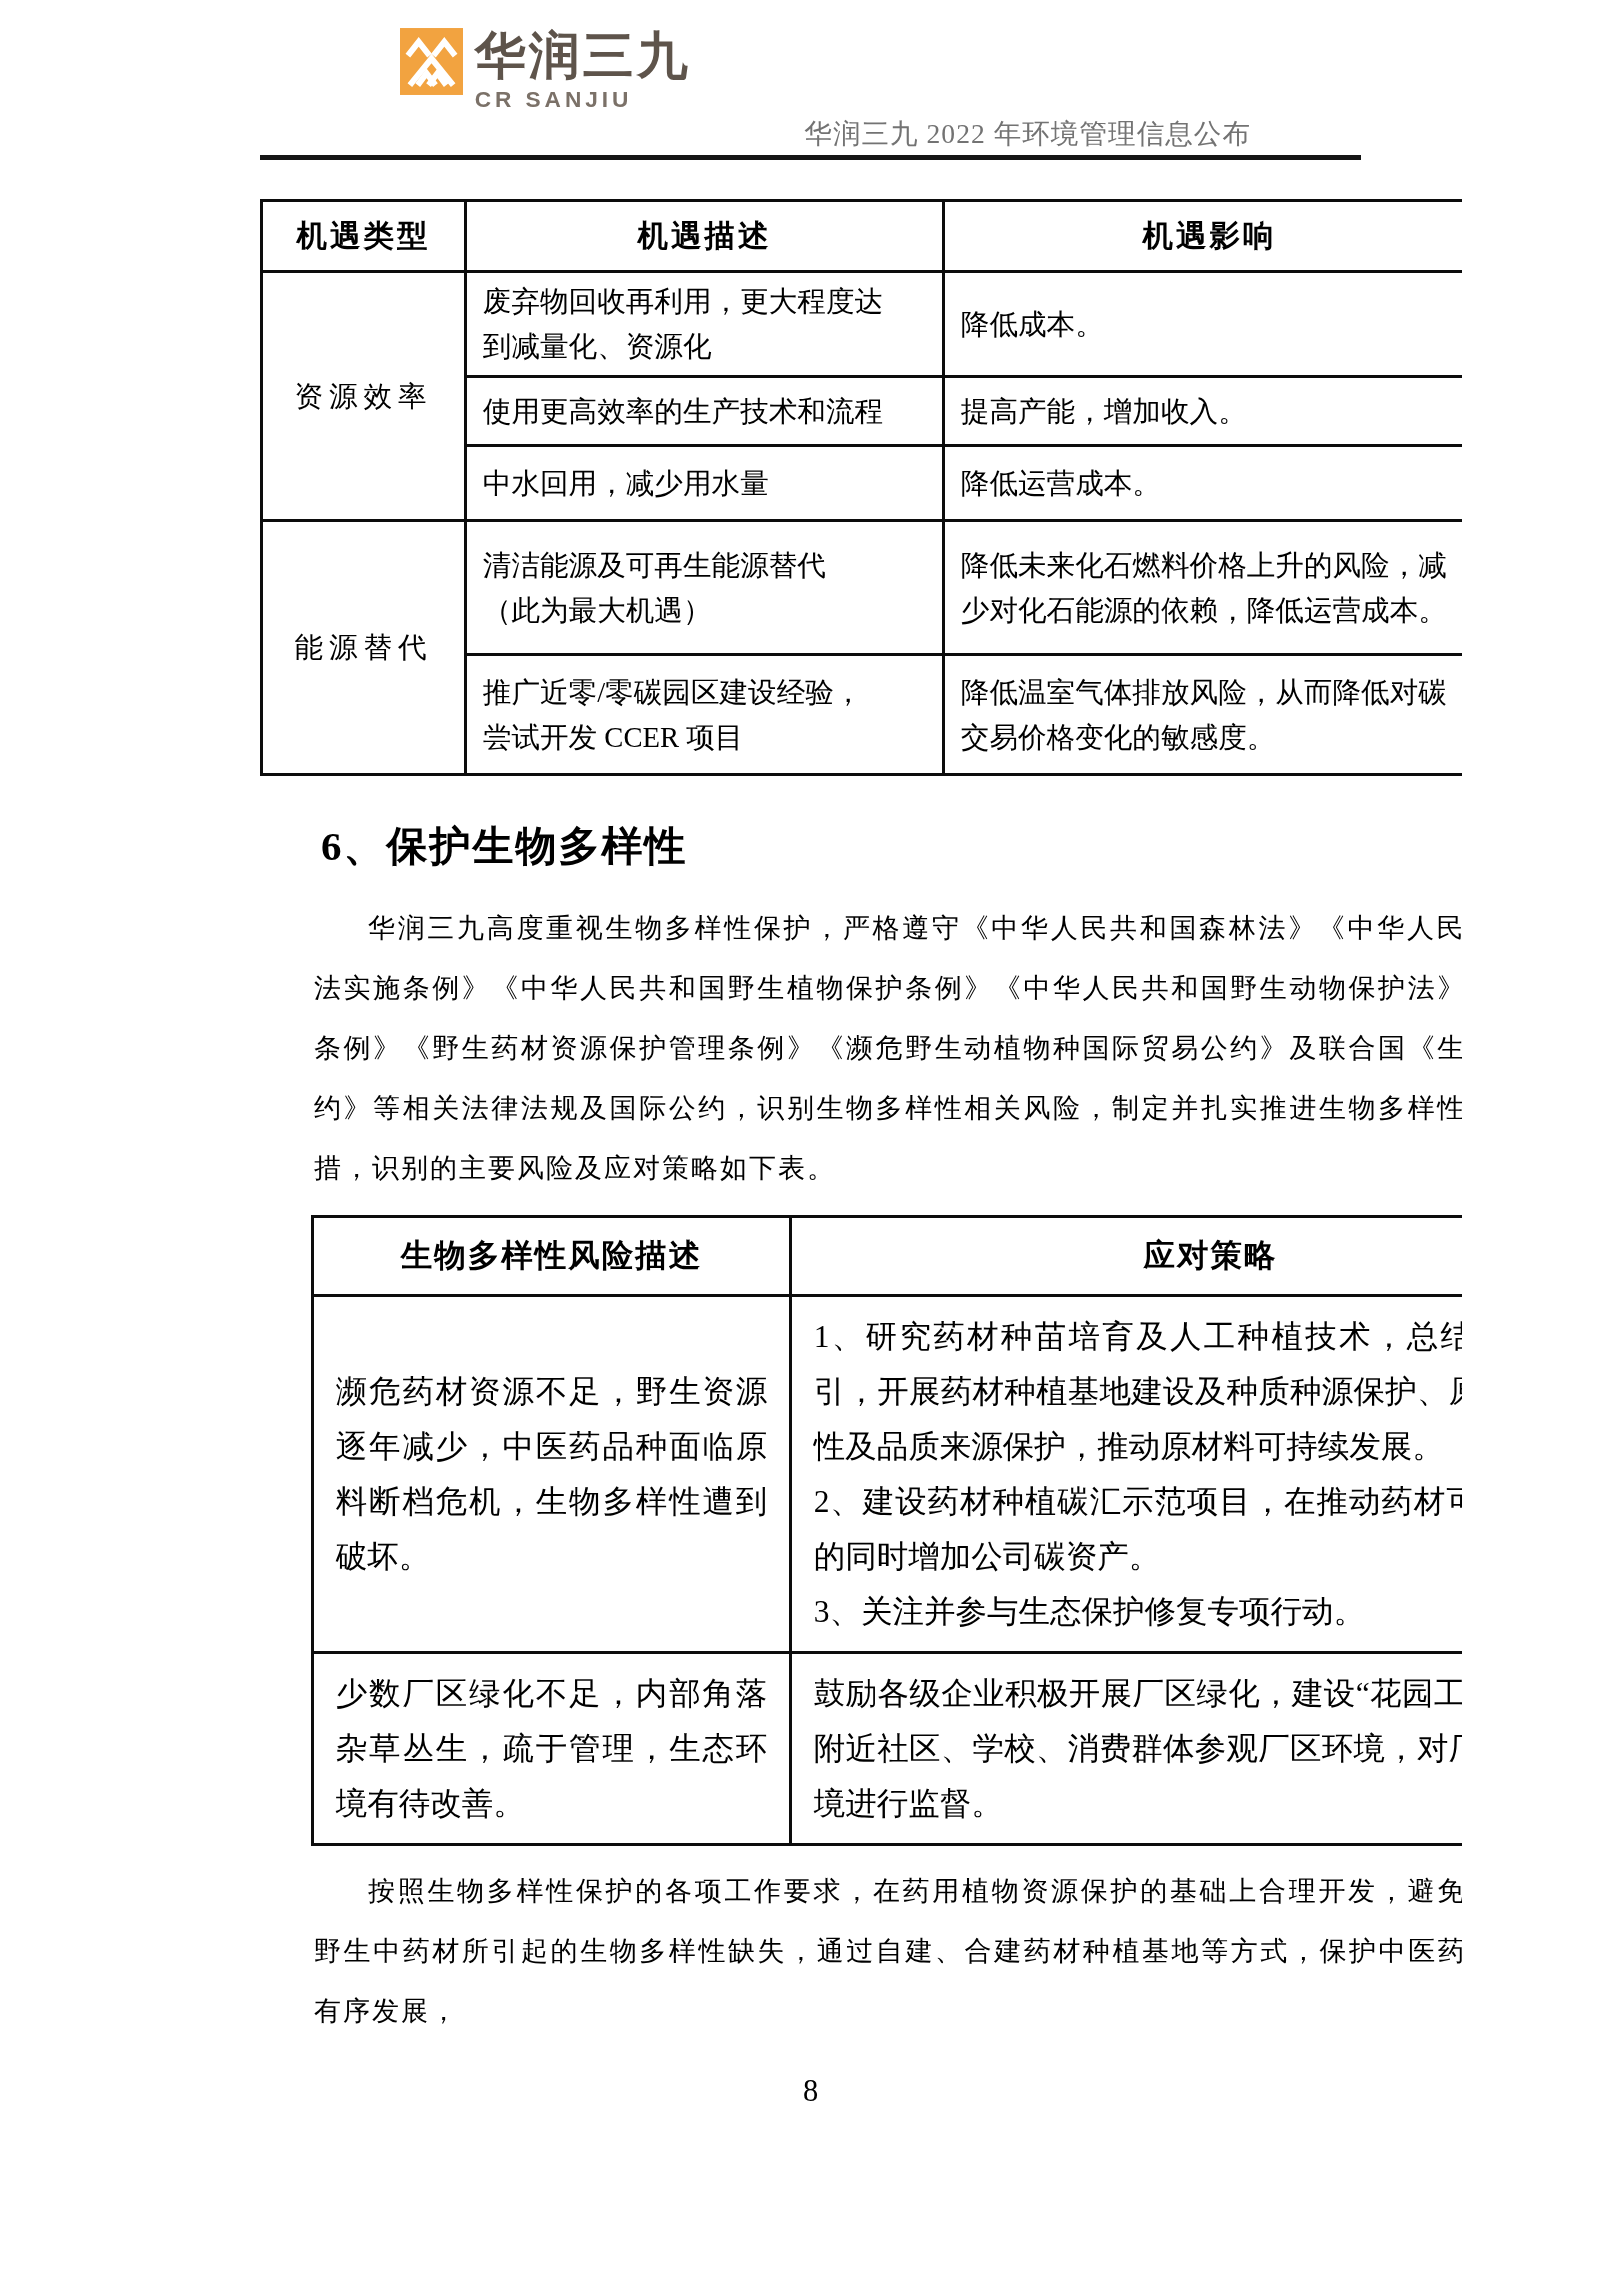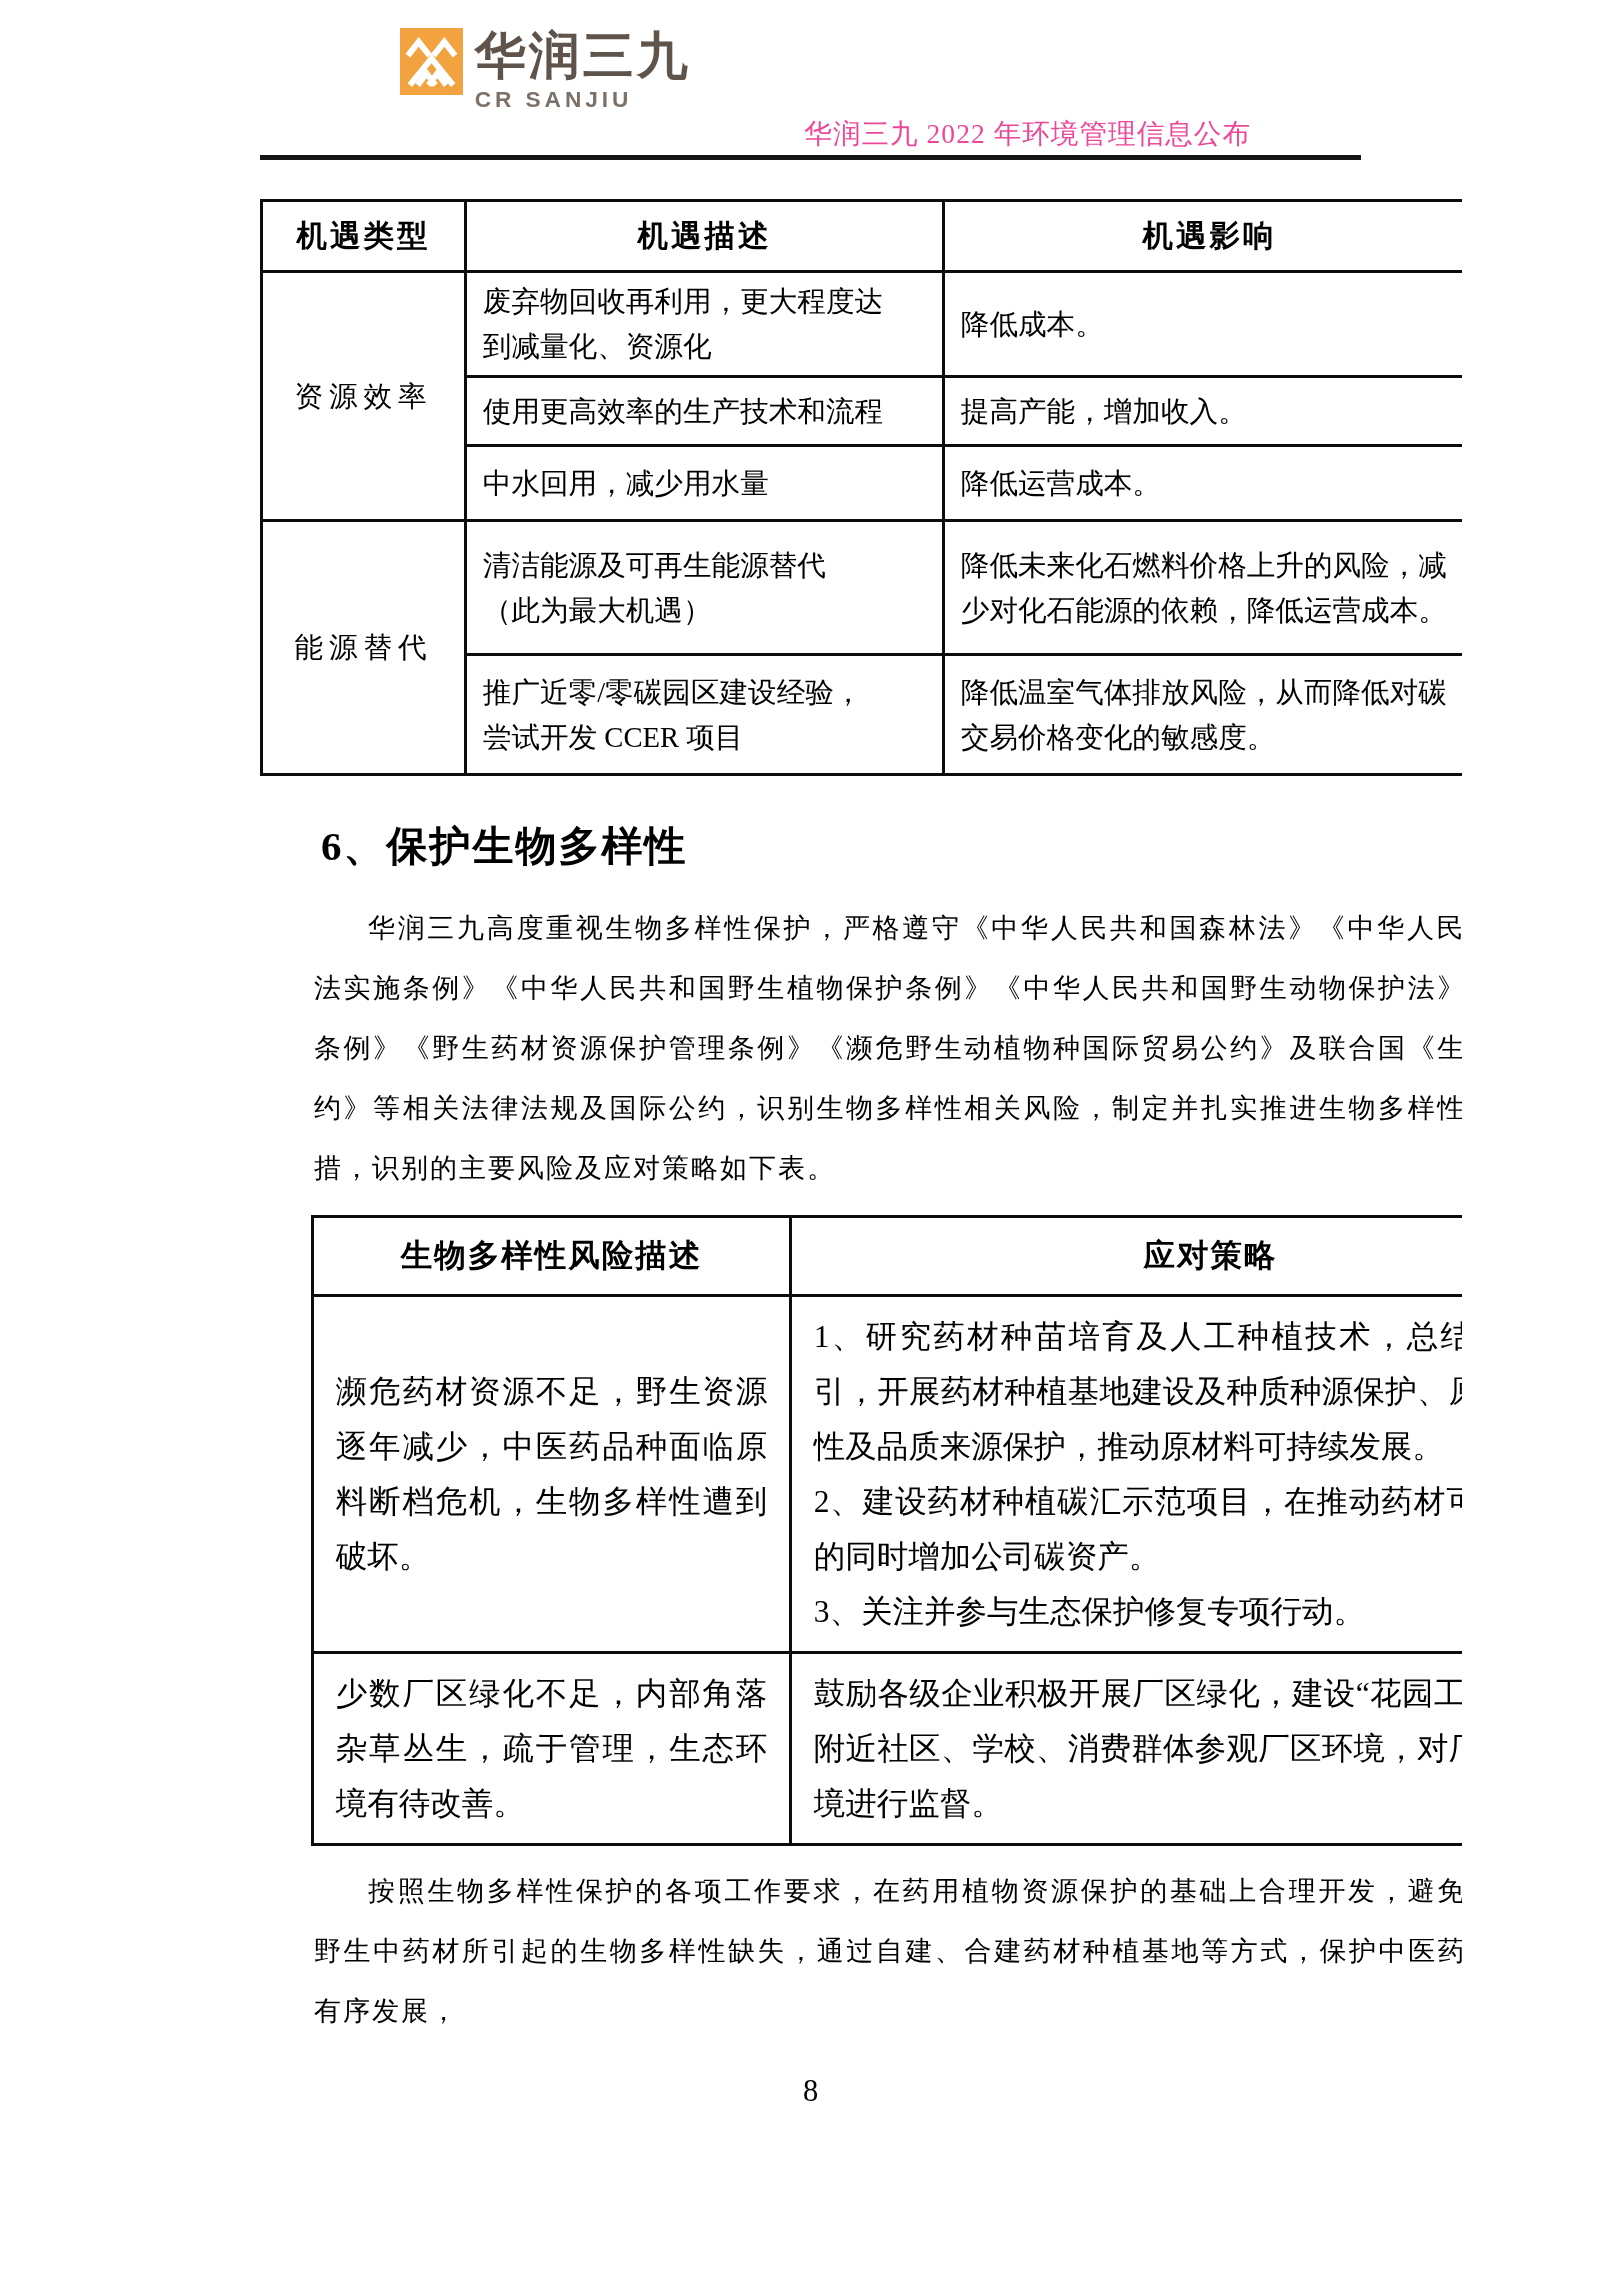--- a/index.html
+++ b/index.html
@@ -24,21 +24,21 @@
     font-size:51px; font-weight:bold; line-height:1.1;
     letter-spacing:3px; color:#5e544b;
   }
   .logo-en {
     font-size:22.7px; font-weight:bold; letter-spacing:3.9px;
     color:#7b7168; margin-top:2px;
     font-family:"Liberation Sans","DejaVu Sans",sans-serif;
   }
   .doc-title {
     position:absolute; right:110px; bottom:0;
-    font-size:27.6px; letter-spacing:1px; color:#ec4899;
+    font-size:27.6px; letter-spacing:1px; color:#737373;
   }
   .hdr-rule { height:4.9px; background:#151515; margin-top:3.9px; }
 
   
   table { border-collapse:collapse; table-layout:fixed; }
   th, td { border:3px solid #0c0c0c; vertical-align:middle; box-sizing:border-box; }
   th { font-weight:bold; text-align:center; }
 
   
   .t1 { width:1419px; margin-top:39px; font-size:28.6px; }

